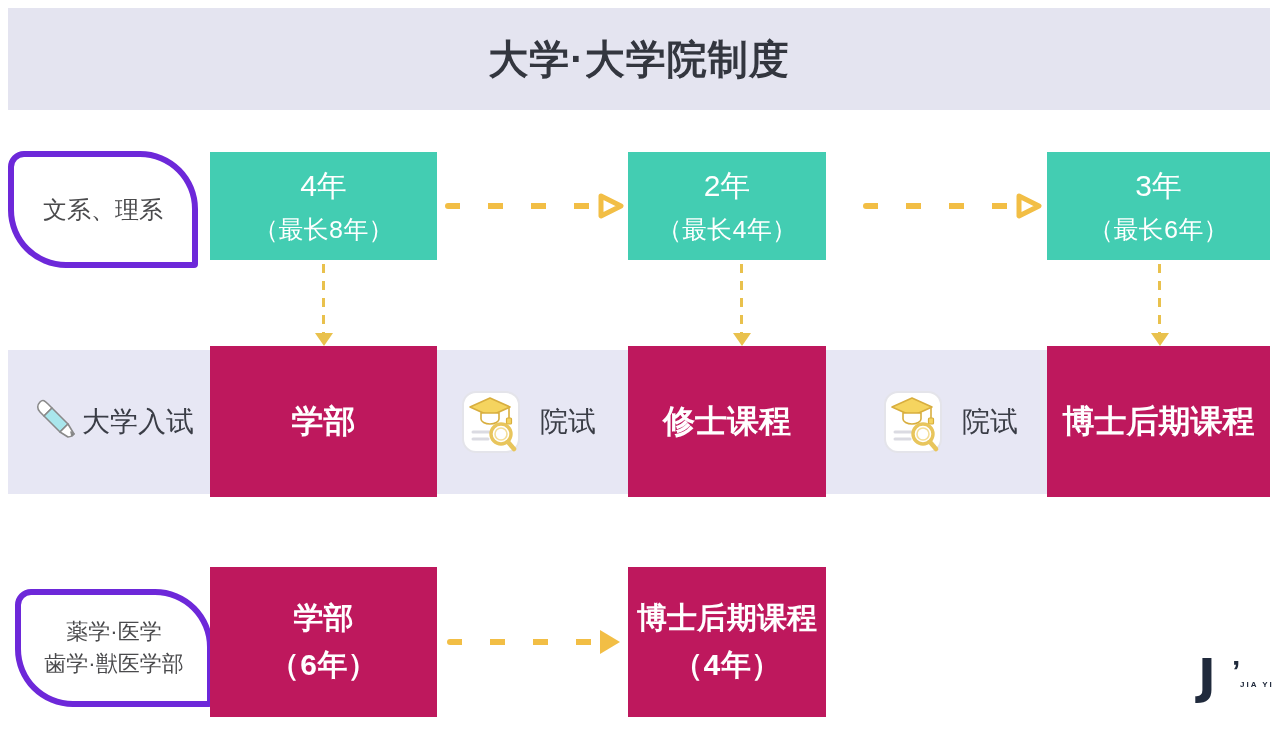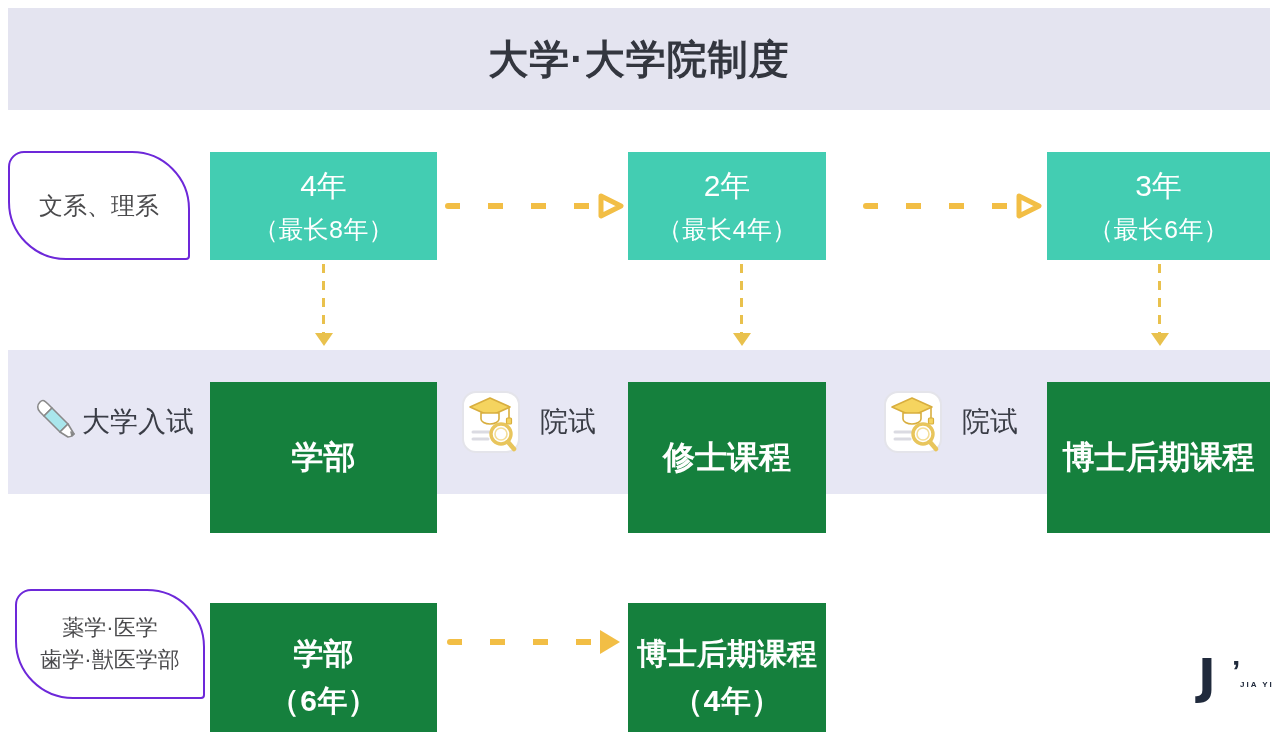--- a/index.html
+++ b/index.html
@@ -16,35 +16,35 @@
     left:8px;top:8px;width:1262px;height:102px;
     background:#E4E4F0;
     display:flex;align-items:center;justify-content:center;
   }
   .header .title{
     font-size:40px;font-weight:bold;color:#33363F;letter-spacing:1px;
   }
 
   
   .bubble{
-    background:#ffffff;border:2px solid #6d28d9;
+    background:#ffffff;border:6px solid #6d28d9;
     display:flex;flex-direction:column;align-items:center;justify-content:center;
     border-radius:16px 58px 4px 58px;
     color:#4A4A4C;text-align:center;
   }
   .bubble1{left:8px;top:151px;width:178px;height:105px;font-size:24px;}
   .bubble2{left:15px;top:589px;width:186px;height:106px;font-size:22px;line-height:32px;}
 
   
   .stage{
     display:flex;flex-direction:column;align-items:center;justify-content:center;
     color:#ffffff;text-align:right;
   }
   .teal{background:#43CDB2;}
-  .yellow{background:#15803d;margin-top:36px;}
+  .yellow{background:#be185d;}
   .stage .l1{font-size:30px;}
   .stage .l2{font-size:25px;margin-top:6px;font-family:Liberation Mono, monospace;}
   .r1{top:152px;height:108px;}
   .c1{left:210px;width:227px;}
   .c2{left:628px;width:198px;}
   .c3{left:1047px;width:223px;}
   .r2box{top:346px;height:151px;}
   .r2box .p{font-size:32px;font-weight:bold;}
   .r3box{top:567px;height:150px;}
   .r3box .l1,.r3box .l2{font-weight:bold;font-size:30px;}

